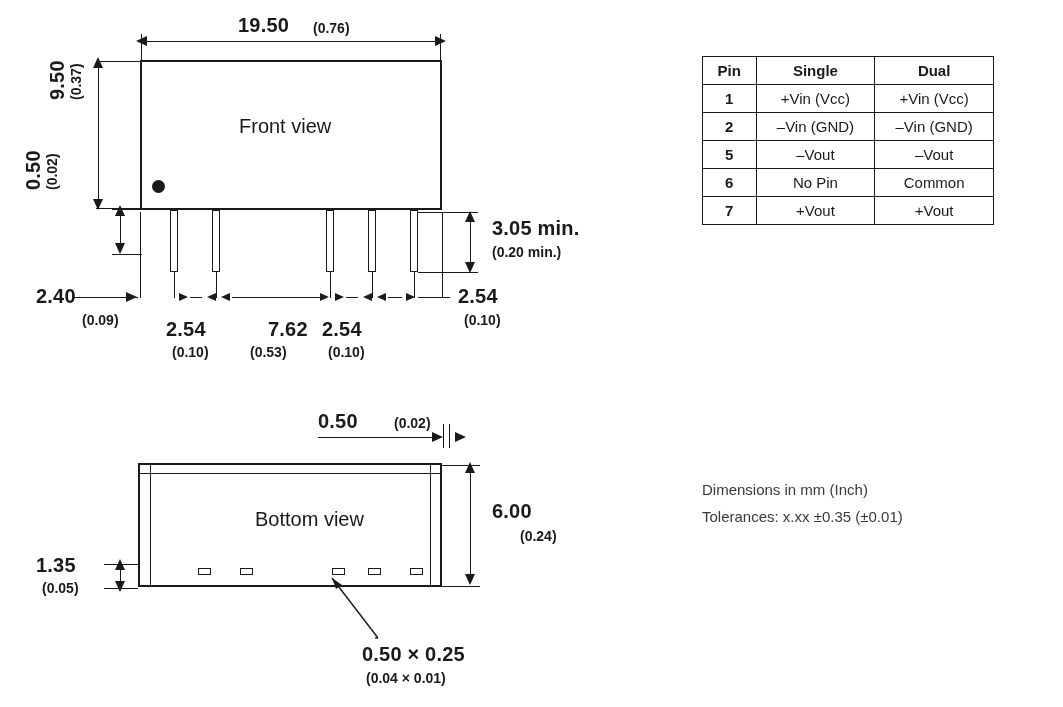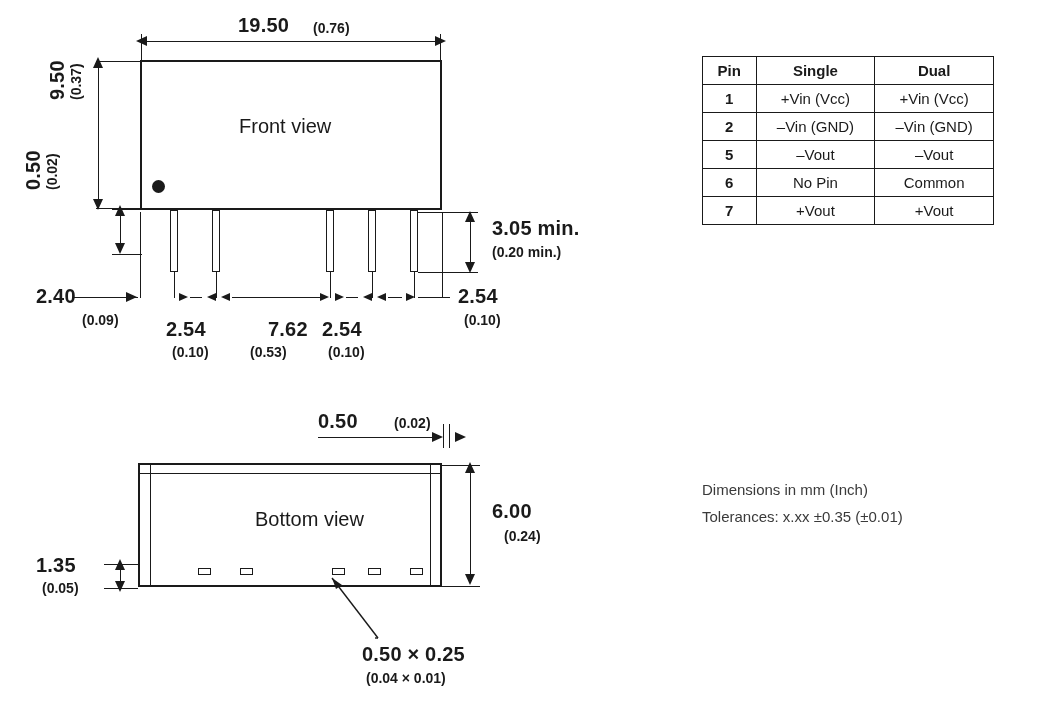--- a/index.html
+++ b/index.html
@@ -225,21 +225,21 @@
 <div class="pad" style="left:368px; top:568px; width:13px; height:7px;"></div>
 <div class="pad" style="left:410px; top:568px; width:13px; height:7px;"></div>
 
 <div class="abs">
   <div class="line vline" style="left:470px; top:467px; height:116px;"></div>
   <div class="arr arr-u" style="left:465px; top:462px;"></div>
   <div class="arr arr-d" style="left:465px; top:574px;"></div>
   <div class="line hline" style="left:440px; top:465px; width:40px;"></div>
   <div class="line hline" style="left:440px; top:586px; width:40px;"></div>
   <div class="dim-main abs" style="left:492px; top:500px;">6.00</div>
-  <div class="dim-sub abs" style="left:504px; top:528px;">(0.24)</div>
+  <div class="dim-sub abs" style="left:520px; top:528px;">(0.24)</div>
 </div>
 
 <div class="abs">
   <div class="line hline" style="left:104px; top:564px; width:34px;"></div>
   <div class="line hline" style="left:104px; top:588px; width:34px;"></div>
   <div class="line vline" style="left:120px; top:567px; height:18px;"></div>
   <div class="arr arr-u" style="left:115px; top:559px;"></div>
   <div class="arr arr-d" style="left:115px; top:581px;"></div>
   <div class="dim-main abs" style="left:36px; top:554px;">1.35</div>
   <div class="dim-sub abs" style="left:42px; top:580px;">(0.05)</div>

